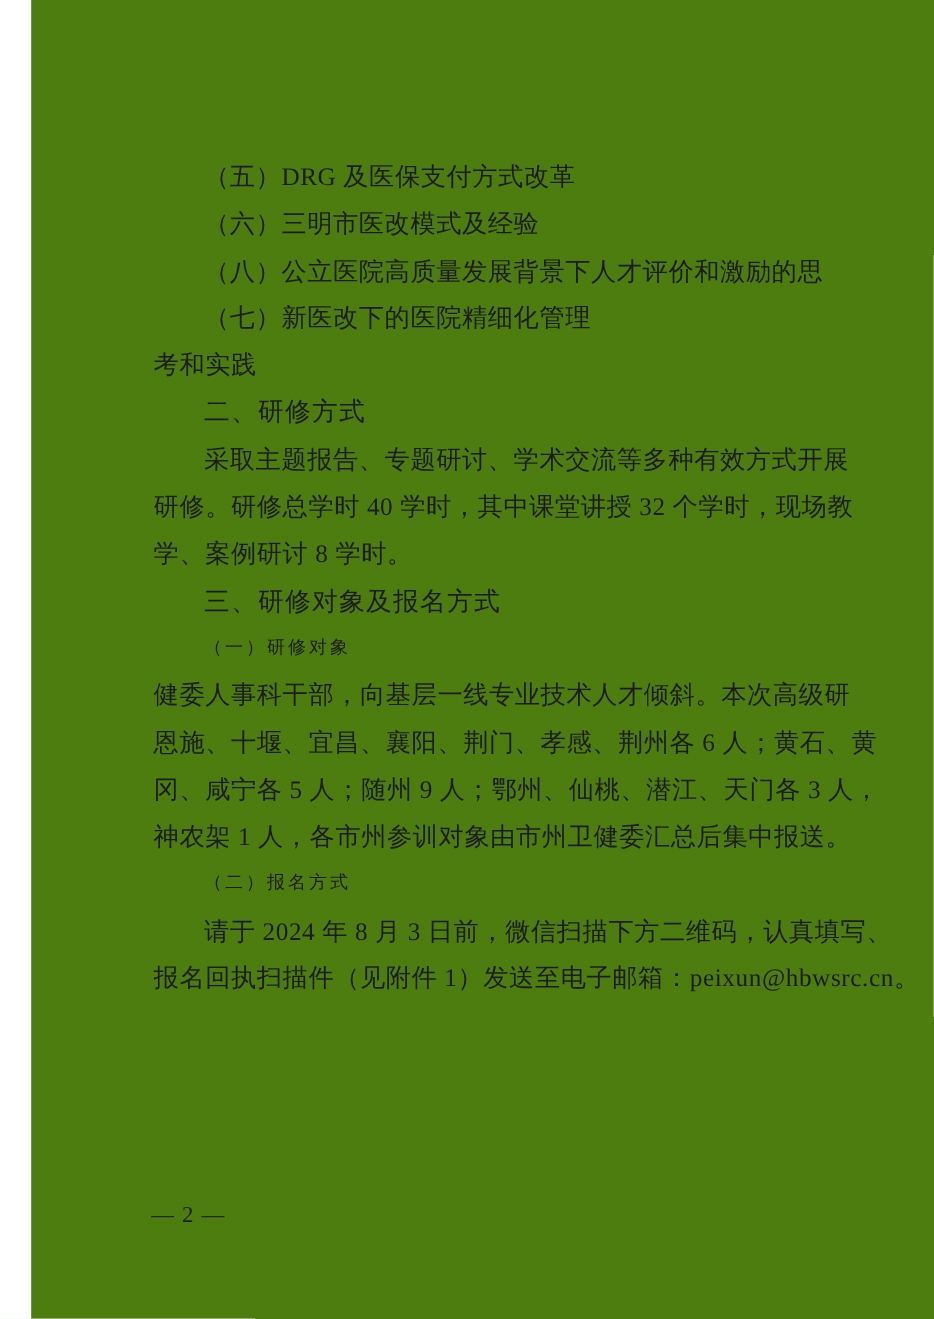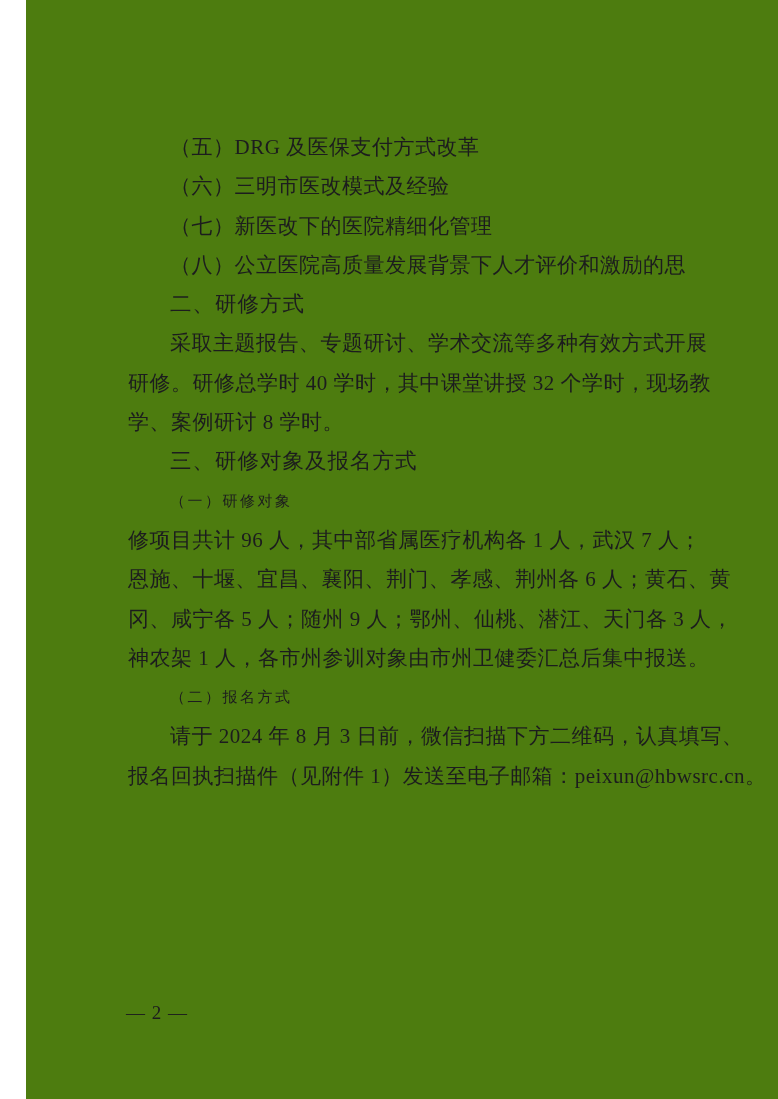--- a/index.html
+++ b/index.html
@@ -57,29 +57,30 @@
     font-family: "Liberation Serif", "DejaVu Serif", serif;
   }
 </style>
 </head>
 <body>
 
 <div class="page">
   <div class="content">
     <div class="line indent">（五）DRG 及医保支付方式改革</div>
     <div class="line indent">（六）三明市医改模式及经验</div>
+    <div class="line indent">（八）公立医院高质量发展背景下人才评价和激励的思</div>
     <div class="line indent">（七）新医改下的医院精细化管理</div>
-    <div class="line indent">（八）公立医院高质量发展背景下人才评价和激励的思</div>
+    <div class="line">考和实践</div>
     <div class="line indent hei">二、研修方式</div>
     <div class="line indent">采取主题报告、专题研讨、学术交流等多种有效方式开展</div>
     <div class="line">研修。研修总学时 40 学时，其中课堂讲授 32 个学时，现场教</div>
     <div class="line">学、案例研讨 8 学时。</div>
     <div class="line indent hei">三、研修对象及报名方式</div>
     <div class="line indent kai">（一）研修对象</div>
-    <div class="line">修项目共计 96 人，其中部省属医疗机构各 1 人，武汉 7 人；</div>
+    <div class="line">健委人事科干部，向基层一线专业技术人才倾斜。本次高级研</div>
     <div class="line">恩施、十堰、宜昌、襄阳、荆门、孝感、荆州各 6 人；黄石、黄</div>
     <div class="line">冈、咸宁各 5 人；随州 9 人；鄂州、仙桃、潜江、天门各 3 人，</div>
     <div class="line">神农架 1 人，各市州参训对象由市州卫健委汇总后集中报送。</div>
     <div class="line indent kai">（二）报名方式</div>
     <div class="line indent">请于 2024 年 8 月 3 日前，微信扫描下方二维码，认真填写、</div>
     <div class="line">报名回执扫描件（见附件 1）发送至电子邮箱：peixun@hbwsrc.cn。</div>
   </div>
   <div class="footer">— 2 —</div>
 </div>
 

